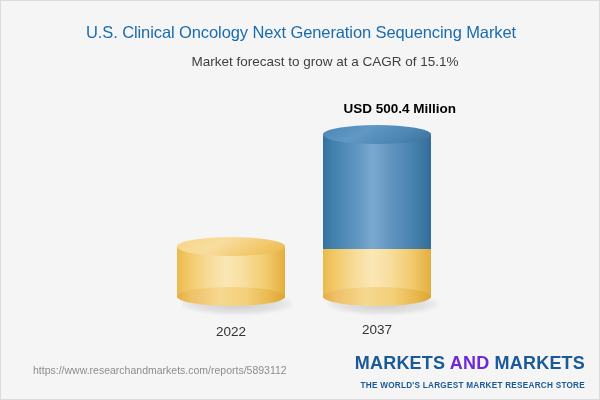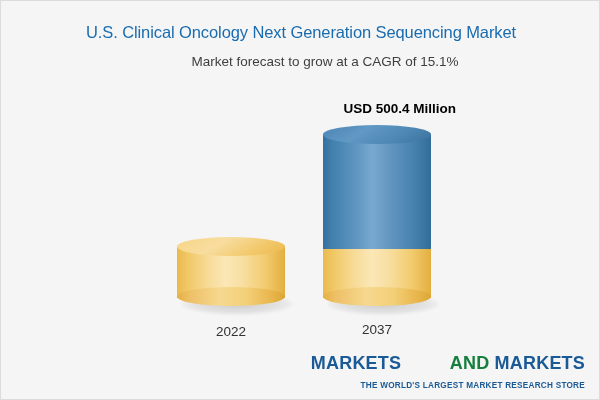--- a/index.html
+++ b/index.html
@@ -84,21 +84,21 @@
   #footer { position: absolute; left: 0; top: 345px; width: 600px; height: 54px; }
   #footer-url {
     position: absolute; left: 32px; top: 18px;
     font-size: 10.5px; color: #8d8d8d; white-space: nowrap;
   }
   #logo { position: absolute; right: 16px; top: 8px; text-align: right; }
   #logo-main {
     font-size: 18px; font-weight: bold; letter-spacing: 0.2px;
     color: #1a5a96; white-space: nowrap; line-height: 1.05;
   }
-  #logo-main .gold { color: #15803d; padding-left: 44px; }
+  #logo-main .gold { color: #6d28d9; }
   #logo-tag {
     font-size: 8.2px; font-weight: bold; letter-spacing: 0.25px;
     color: #1a5a96; white-space: nowrap; margin-top: 8px;
   }
 </style>
 </head>
 <body>
 
 <div id="card">
 
@@ -131,20 +131,21 @@
       <div class="seg seg-blue" style="top:9px; height:115px;"></div>
 
       <div class="cap cap-top-blue" style="top:0px; height:19px;"></div>
     </div>
 
     <div class="yearlabel" style="left:326px; top:321px; width:100px;">2037</div>
 
   </div>
 
   <div id="footer">
+    <div id="footer-url">https://www.researchandmarkets.com/reports/5893112</div>
 
     <div id="logo">
       <div id="logo-main"><span>MARKETS</span><span class="gold"> <span>AND</span> </span><span>MARKETS</span></div>
       <div id="logo-tag">THE WORLD'S LARGEST MARKET RESEARCH STORE</div>
     </div>
   </div>
 
 </div>
 
 </body></html>

